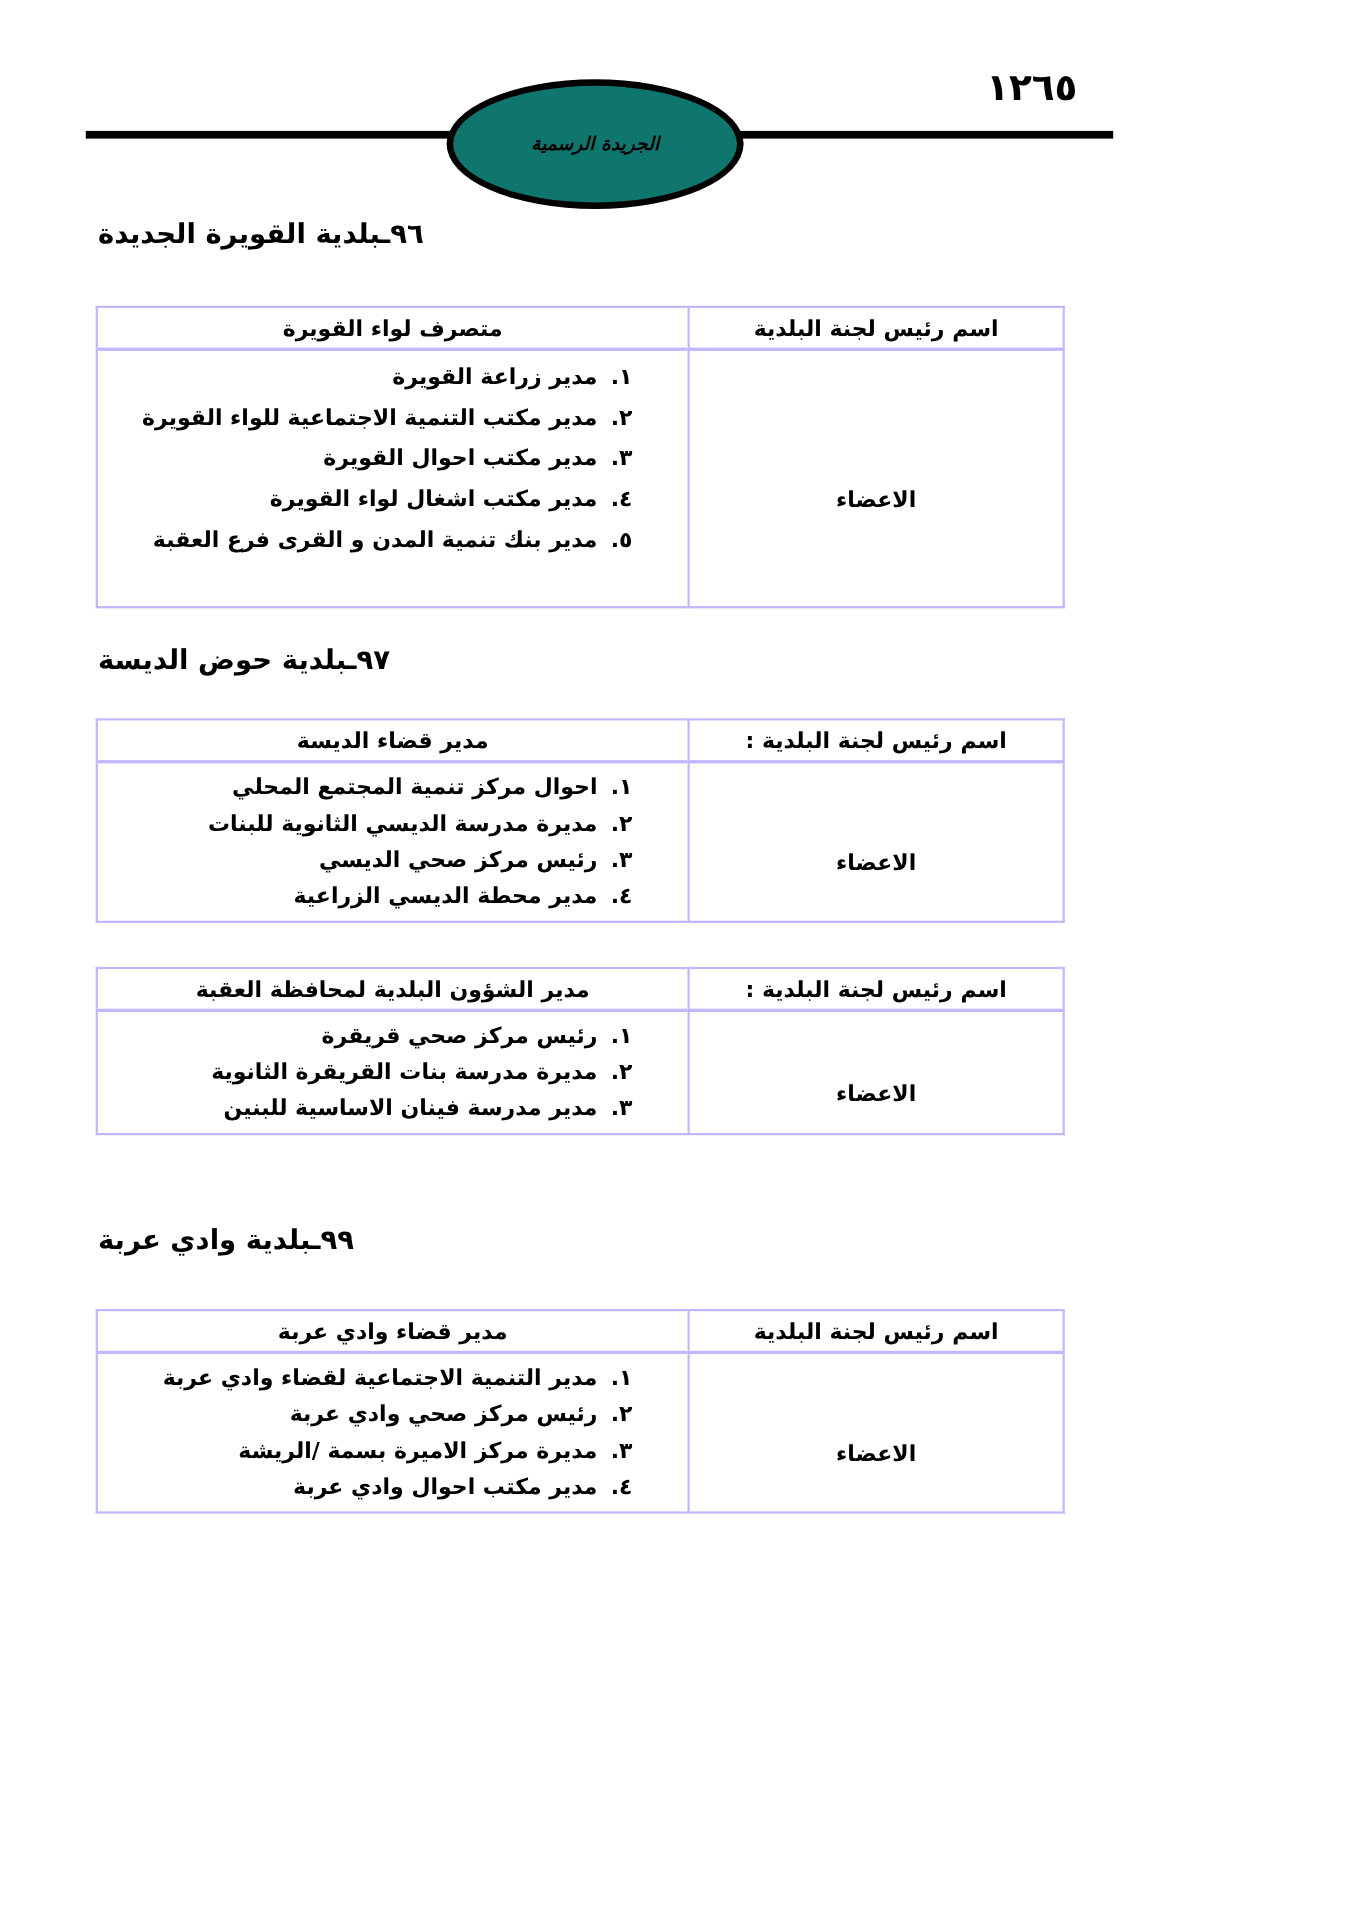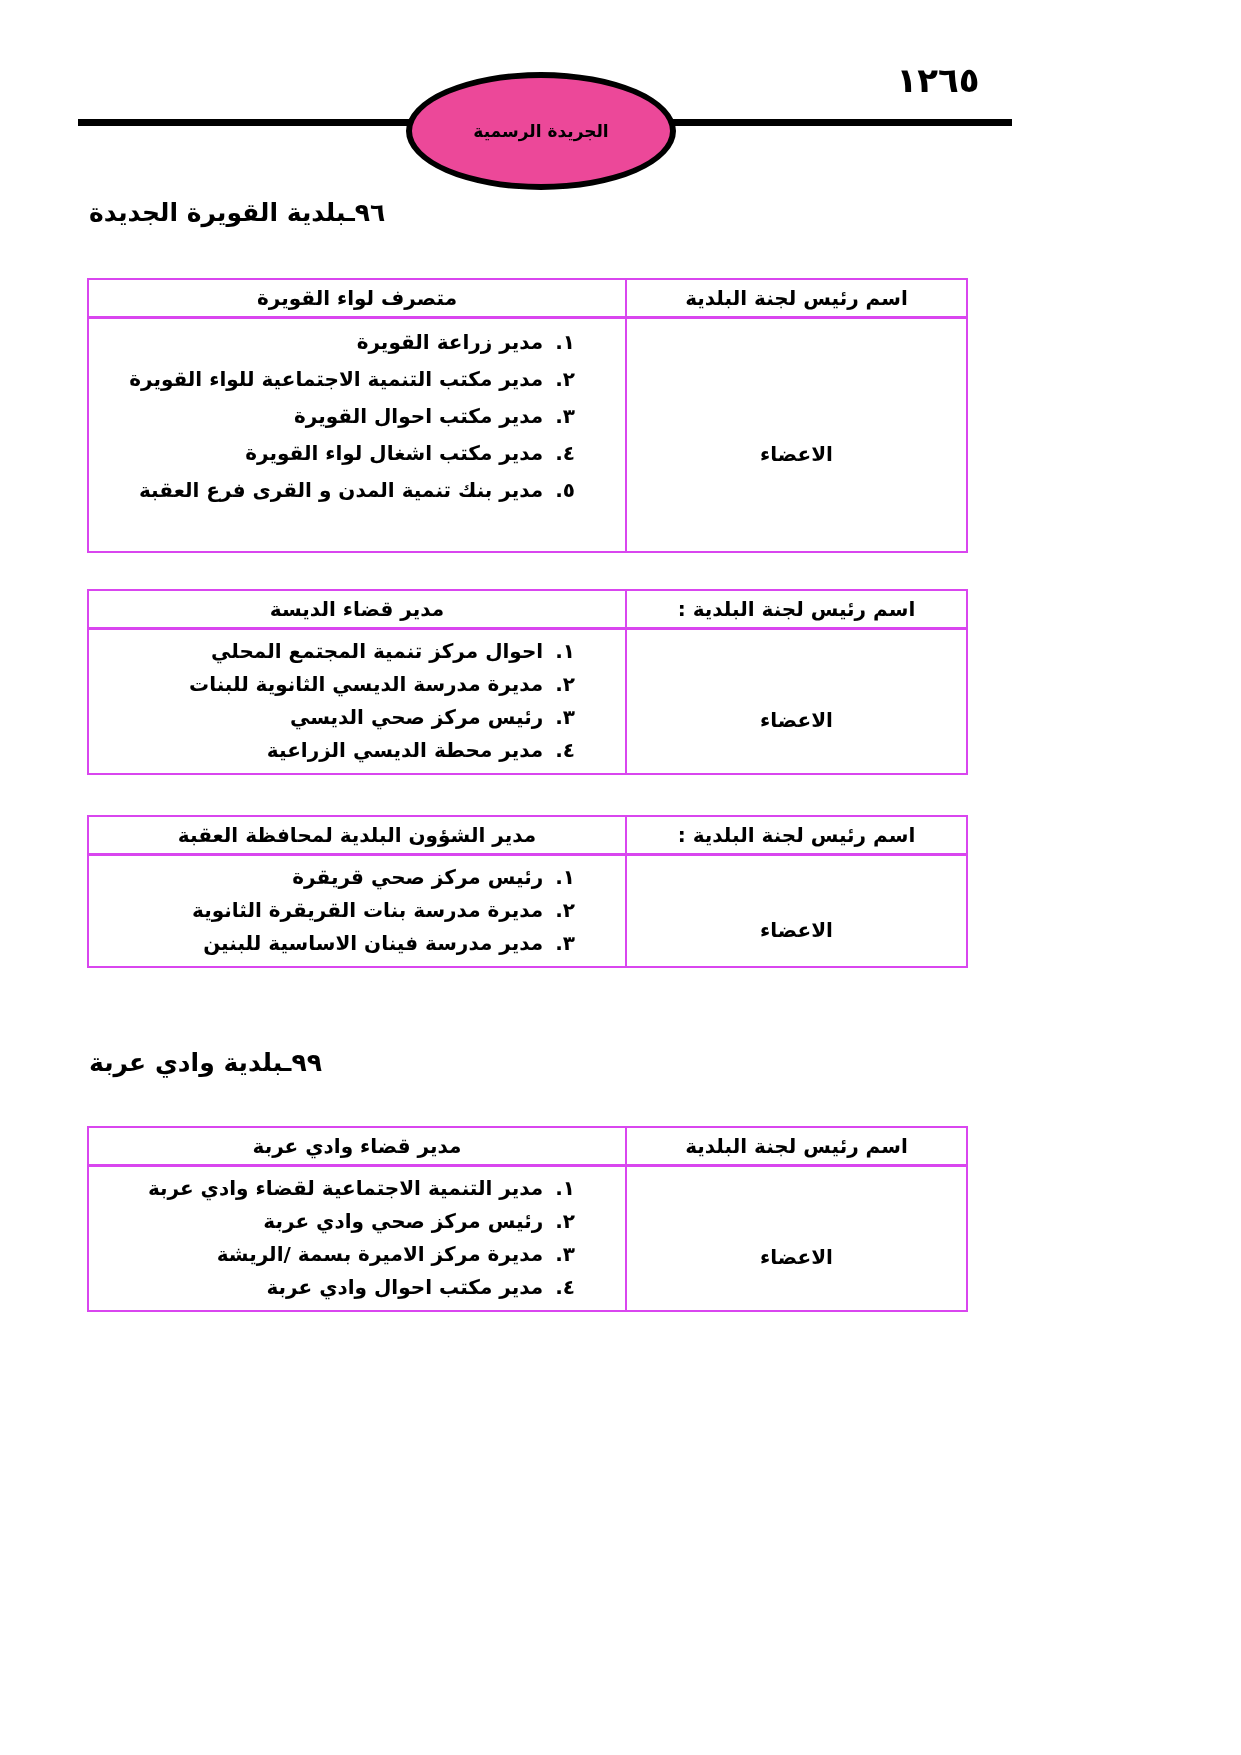--- a/index.html
+++ b/index.html
@@ -20,37 +20,38 @@
   .page-number {
     position:absolute; top:60px; left:878px; width:120px;
     text-align:center; font-size:34px; letter-spacing:7px;
   }
   .rule {
     position:absolute; top:119px; left:78px; width:934px; height:7px;
     background:#000;
   }
   .ellipse {
     position:absolute; top:72px; left:406px; width:258px; height:106px;
-    background:#ec4899; border:6px solid #000; border-radius:50%;
+    background:#0f766e; border:6px solid #000; border-radius:50%;
     display:flex; align-items:center; justify-content:center;
     font-size:17px;
+    font-style:italic;
   }
 
   
   .content { width:879px; margin-right:273px; }
 
   .sec-heading {
     margin:0; text-align:left; font-size:25px; line-height:34px;
     font-weight:bold;
   }
 
   table.committee {
     width:879px; border-collapse:collapse; table-layout:fixed;
   }
-  table.committee td { border:2px solid #d946ef; vertical-align:middle; }
+  table.committee td { border:2px solid #c4b5fd; vertical-align:middle; }
   .col-chair  { width:341px; }
   .col-list   { width:538px; }
 
   tr.hdr td {
     text-align:center; font-size:20px; padding:6px 4px;
     border-bottom-width:3px;
   }
   td.members-label {
     text-align:center; vertical-align:top; padding-top:38px; font-size:20px;
   }
@@ -110,20 +111,21 @@
             <div class="member-item"><span class="member-number">٣.</span><span>مدير مكتب احوال القويرة</span></div>
             <div class="member-item"><span class="member-number">٤.</span><span>مدير مكتب اشغال لواء القويرة</span></div>
             <div class="member-item"><span class="member-number">٥.</span><span>مدير بنك تنمية المدن و القرى فرع العقبة</span></div>
           </td>
         </tr>
       </tbody>
         </table>
     </section>
 
     <section class="sec s2">
+      <h2 class="sec-heading">٩٧ـبلدية حوض الديسة</h2>
       <table class="committee t2">
         <colgroup>
             <col class="col-chair">
             <col class="col-list">
           </colgroup>
         <tbody>
             <tr class="hdr">
           <td>اسم رئيس لجنة البلدية :</td>
           <td>مدير قضاء الديسة</td>
         </tr>

